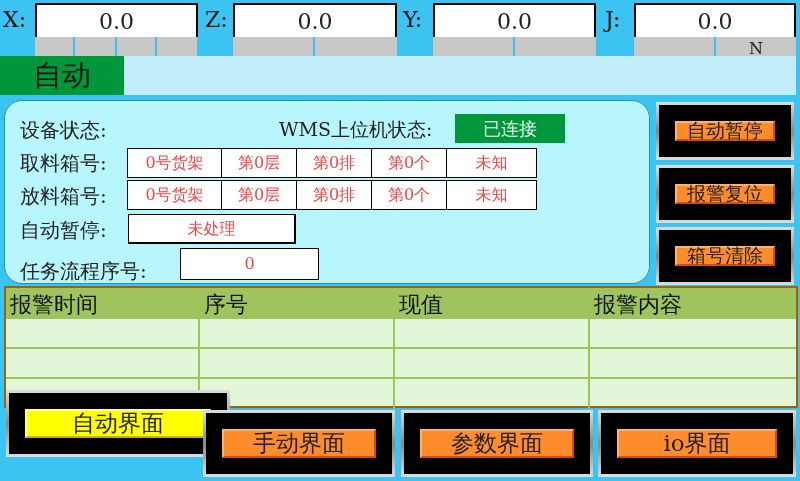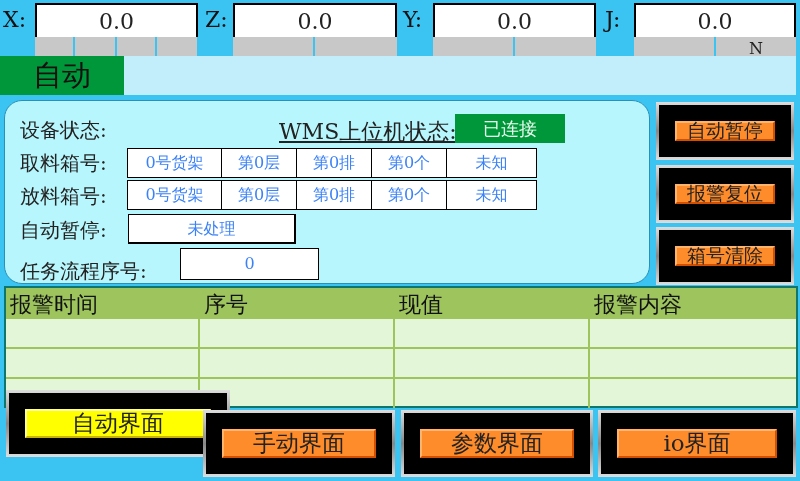--- a/index.html
+++ b/index.html
@@ -7,30 +7,30 @@
   
   .axis-label { position: absolute; top: 4px; height: 32px; font-size: 22px; line-height: 32px; color: #111; }
   .axis-value { position: absolute; top: 3px; height: 34px; background: #fff; border-left: 2px solid #000; border-right: 2px solid #000; border-top: 2px solid #000; font-size: 22px; line-height: 34px; text-align: center; color: #222; }
   .seg { position: absolute; top: 37px; height: 19px; background: #c8c8c8; font-size: 16px; line-height: 24px; text-align: center; color: #222; }
   
   .mode-bar { position: absolute; left: 0; top: 56px; width: 796px; height: 39px; background: #c2eefc; }
   .mode-label { position: absolute; left: 0; top: 56px; width: 124px; height: 39px; background: #00963a; font-size: 29px; line-height: 39px; text-align: center; color: #111; }
   
   .panel { position: absolute; left: 4px; top: 100px; width: 646px; height: 184px; background: #b8f6fd; border: 1px solid #2a90b8; border-radius: 18px; }
   .lbl { position: absolute; font-size: 20px; color: #222; white-space: nowrap; }
-  .cell { position: absolute; height: 30px; background: #fff; border: 1px solid #000; font-size: 16px; line-height: 28px; text-align: center; color: #3b82f6; }
+  .cell { position: absolute; height: 30px; background: #fff; border: 1px solid #000; font-size: 16px; line-height: 28px; text-align: center; color: #ef4444; }
   .status-green { position: absolute; left: 455px; top: 114px; width: 110px; height: 29px; background: #00963a; color: #e8fff0; font-size: 18px; line-height: 29px; text-align: center; }
   
   .btn-frame { position: absolute; background: linear-gradient(#ddd, #888 50%, #ddd); padding: 3px; }
   .btn-inner { width: 100%; height: 100%; background: #000; padding: 16px; }
   .btn { width: 100%; height: 100%; background: #ff8c2a; border-top: 2px solid #ffb36b; border-left: 2px solid #ffb36b; border-right: 2px solid #d44f00; border-bottom: 2px solid #d44f00; font-size: 19px; color: #222; display: flex; align-items: center; justify-content: center; cursor: pointer; }
   .btn.yellow { background: #ffff00; border-top-color: #ffff99; border-left-color: #ffff99; border-right-color: #c8b400; border-bottom-color: #c8b400; }
   .btn.big { font-size: 23px; }
   
-  .table { position: absolute; left: 4px; top: 286px; width: 794px; height: 122px; background: #e3f6d8; border: 2px solid #0f766e; }
+  .table { position: absolute; left: 4px; top: 286px; width: 794px; height: 122px; background: #e3f6d8; border: 2px solid #a16207; }
   .thead { position: absolute; left: 0; top: 0; width: 100%; height: 31px; background: #9ec45e; }
   .th { position: absolute; top: 0; font-size: 22px; line-height: 34px; color: #111; }
   .hline { position: absolute; left: 0; width: 100%; height: 2px; background: #9ec45e; }
   .vline { position: absolute; top: 31px; width: 2px; height: 89px; background: #9ec45e; }
 </style>
 </head>
 <body>
 
 <span class="axis-label" style="left:3px;">X:</span>
 <div class="axis-value" style="left:35px;width:163px;">0.0</div>
@@ -52,21 +52,21 @@
 <span class="axis-label" style="left:605px;">J:</span>
 <div class="axis-value" style="left:634px;width:162px;">0.0</div>
 <div class="seg" style="left:634px;width:80px;"></div>
 <div class="seg" style="left:716px;width:80px;">N</div>
 
 <div class="mode-bar"></div>
 <div class="mode-label">自动</div>
 
 <div class="panel"></div>
 <span class="lbl" style="left:20px;top:117px;">设备状态:</span>
-<span class="lbl" style="left:279px;top:117px;font-size:22px;text-decoration:underline;">WMS上位机状态:</span>
+<span class="lbl" style="left:279px;top:117px;font-size:19px;">WMS上位机状态:</span>
 <div class="status-green">已连接</div>
 
 <span class="lbl" style="left:20px;top:150px;">取料箱号:</span>
 <div class="cell" style="left:127px;top:148px;width:95px;">0号货架</div>
 <div class="cell" style="left:221px;top:148px;width:76px;">第0层</div>
 <div class="cell" style="left:296px;top:148px;width:76px;">第0排</div>
 <div class="cell" style="left:371px;top:148px;width:76px;">第0个</div>
 <div class="cell" style="left:446px;top:148px;width:91px;">未知</div>
 
 <span class="lbl" style="left:20px;top:183px;">放料箱号:</span>

